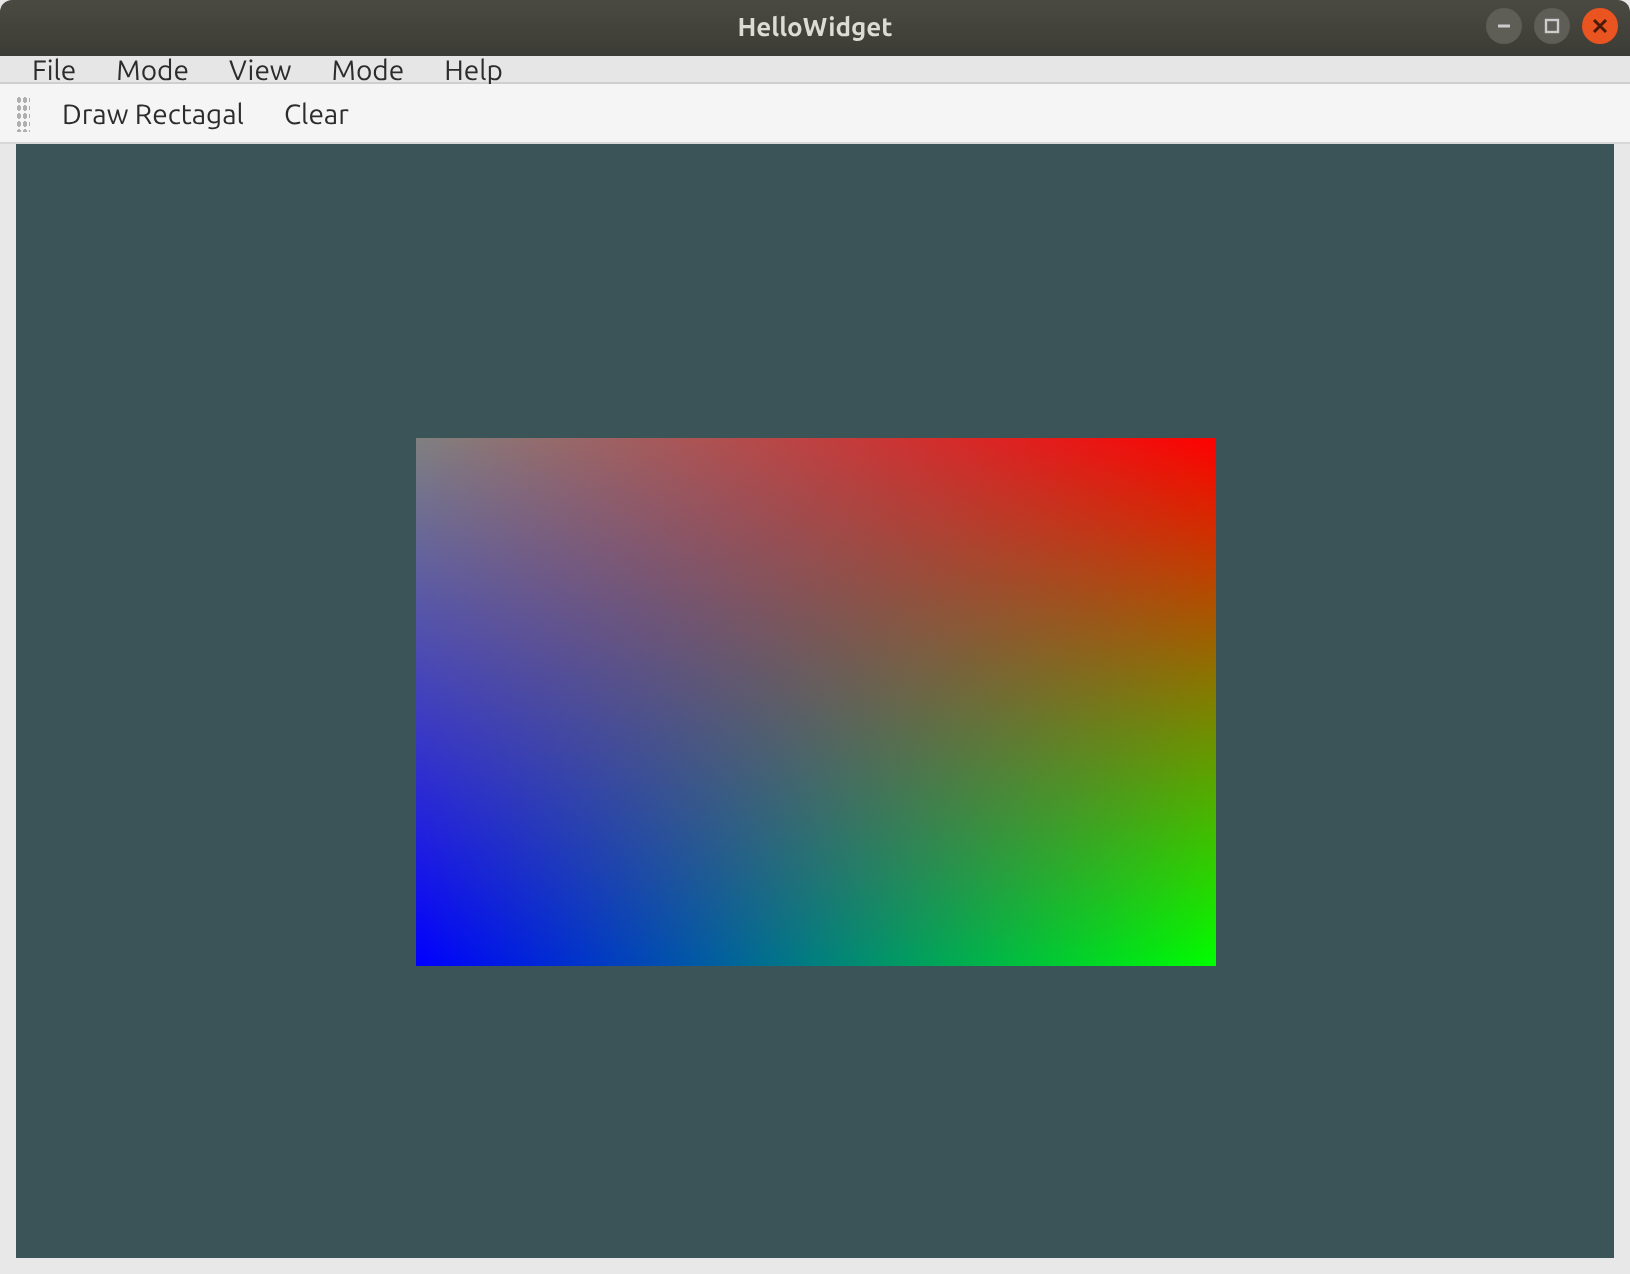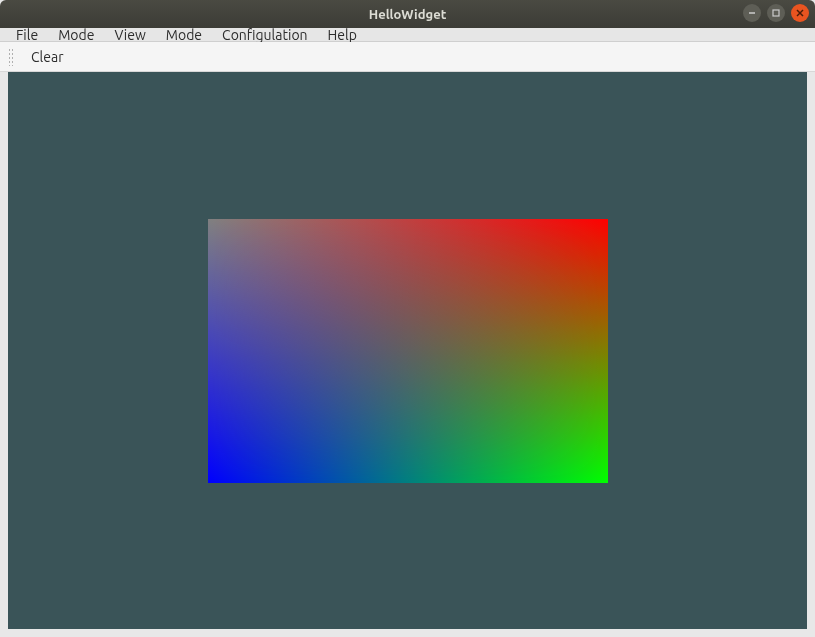--- a/index.html
+++ b/index.html
@@ -126,26 +126,26 @@
           </svg>
       </div>
     </div>
   </div>
 
   <div class="menubar">
     <div class="menu-item">File</div>
     <div class="menu-item">Mode</div>
     <div class="menu-item">View</div>
     <div class="menu-item">Mode</div>
-    <div class="menu-item">Configulation</div>
     <div class="menu-item">Help</div>
   </div>
 
   <div class="toolbar">
     <div class="toolbar-handle"></div>
+    <div class="action">Draw Rectagal</div>
     <div class="action">Clear</div>
   </div>
 
   <div class="canvas-area">
     <div class="canvas-rect">
       <svg class="grad" viewBox="0 0 400 264" preserveAspectRatio="none">
         <defs>
 
           <linearGradient id="topRow" x1="0" y1="0" x2="1" y2="0">
             <stop offset="0%" stop-color="#808080"></stop>

